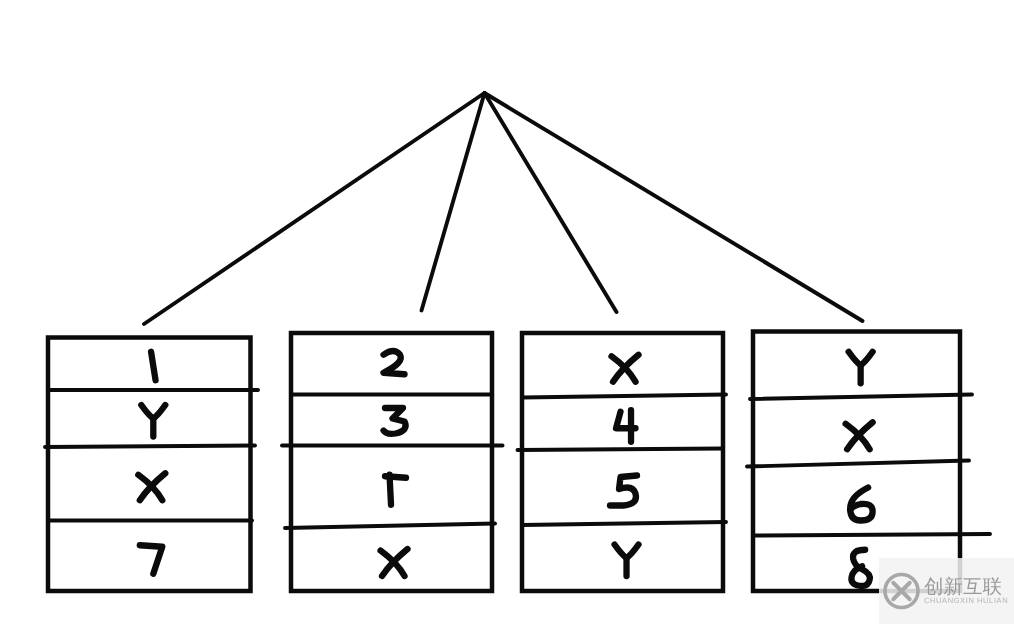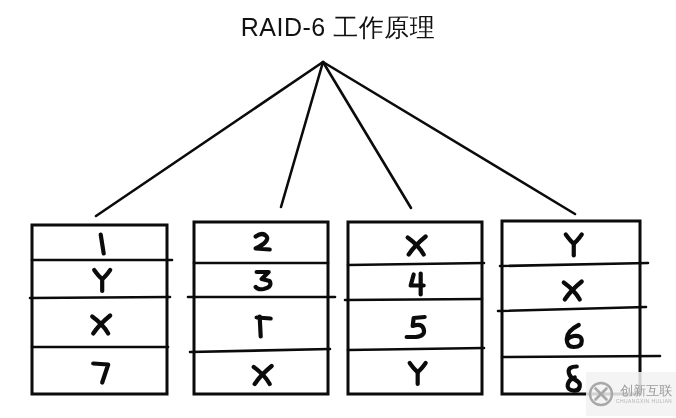--- a/index.html
+++ b/index.html
@@ -51,21 +51,20 @@
     width: 26px;
     height: 26px;
     flex: 0 0 26px;
     position: relative;
   }
   #watermark .wm-text {
     display: flex;
     flex-direction: column;
     justify-content: center;
     margin-left: 2px;
-    text-align: right;
   }
   #watermark .wm-cn {
     font-size: 13px;
     line-height: 14px;
     color: #9a9a9a;
     letter-spacing: 0px;
     white-space: nowrap;
   }
   #watermark .wm-en {
     font-size: 5px;
@@ -73,21 +72,20 @@
     color: #b4b4b4;
     letter-spacing: 0.4px;
     white-space: nowrap;
   }
 </style>
 </head>
 <body>
 
 <div id="canvas">
 
-  <div id="title">RAID-6 工作原理</div>
 
   <svg id="diagram-svg" viewBox="0 0 676 418" xmlns="http://www.w3.org/2000/svg">
       <g>
         <line x1="323" y1="62" x2="96" y2="216" stroke="#0b0b0b" stroke-width="2.6" stroke-linecap="round"></line>
         <line x1="323" y1="62" x2="281" y2="207" stroke="#0b0b0b" stroke-width="2.6" stroke-linecap="round"></line>
         <line x1="323" y1="62" x2="411" y2="208" stroke="#0b0b0b" stroke-width="2.6" stroke-linecap="round"></line>
         <line x1="323" y1="62" x2="575" y2="214" stroke="#0b0b0b" stroke-width="2.6" stroke-linecap="round"></line>
       </g>
       <g>
         <rect x="32" y="225" width="135" height="169" fill="none" stroke="#0b0b0b" stroke-width="3"></rect>

